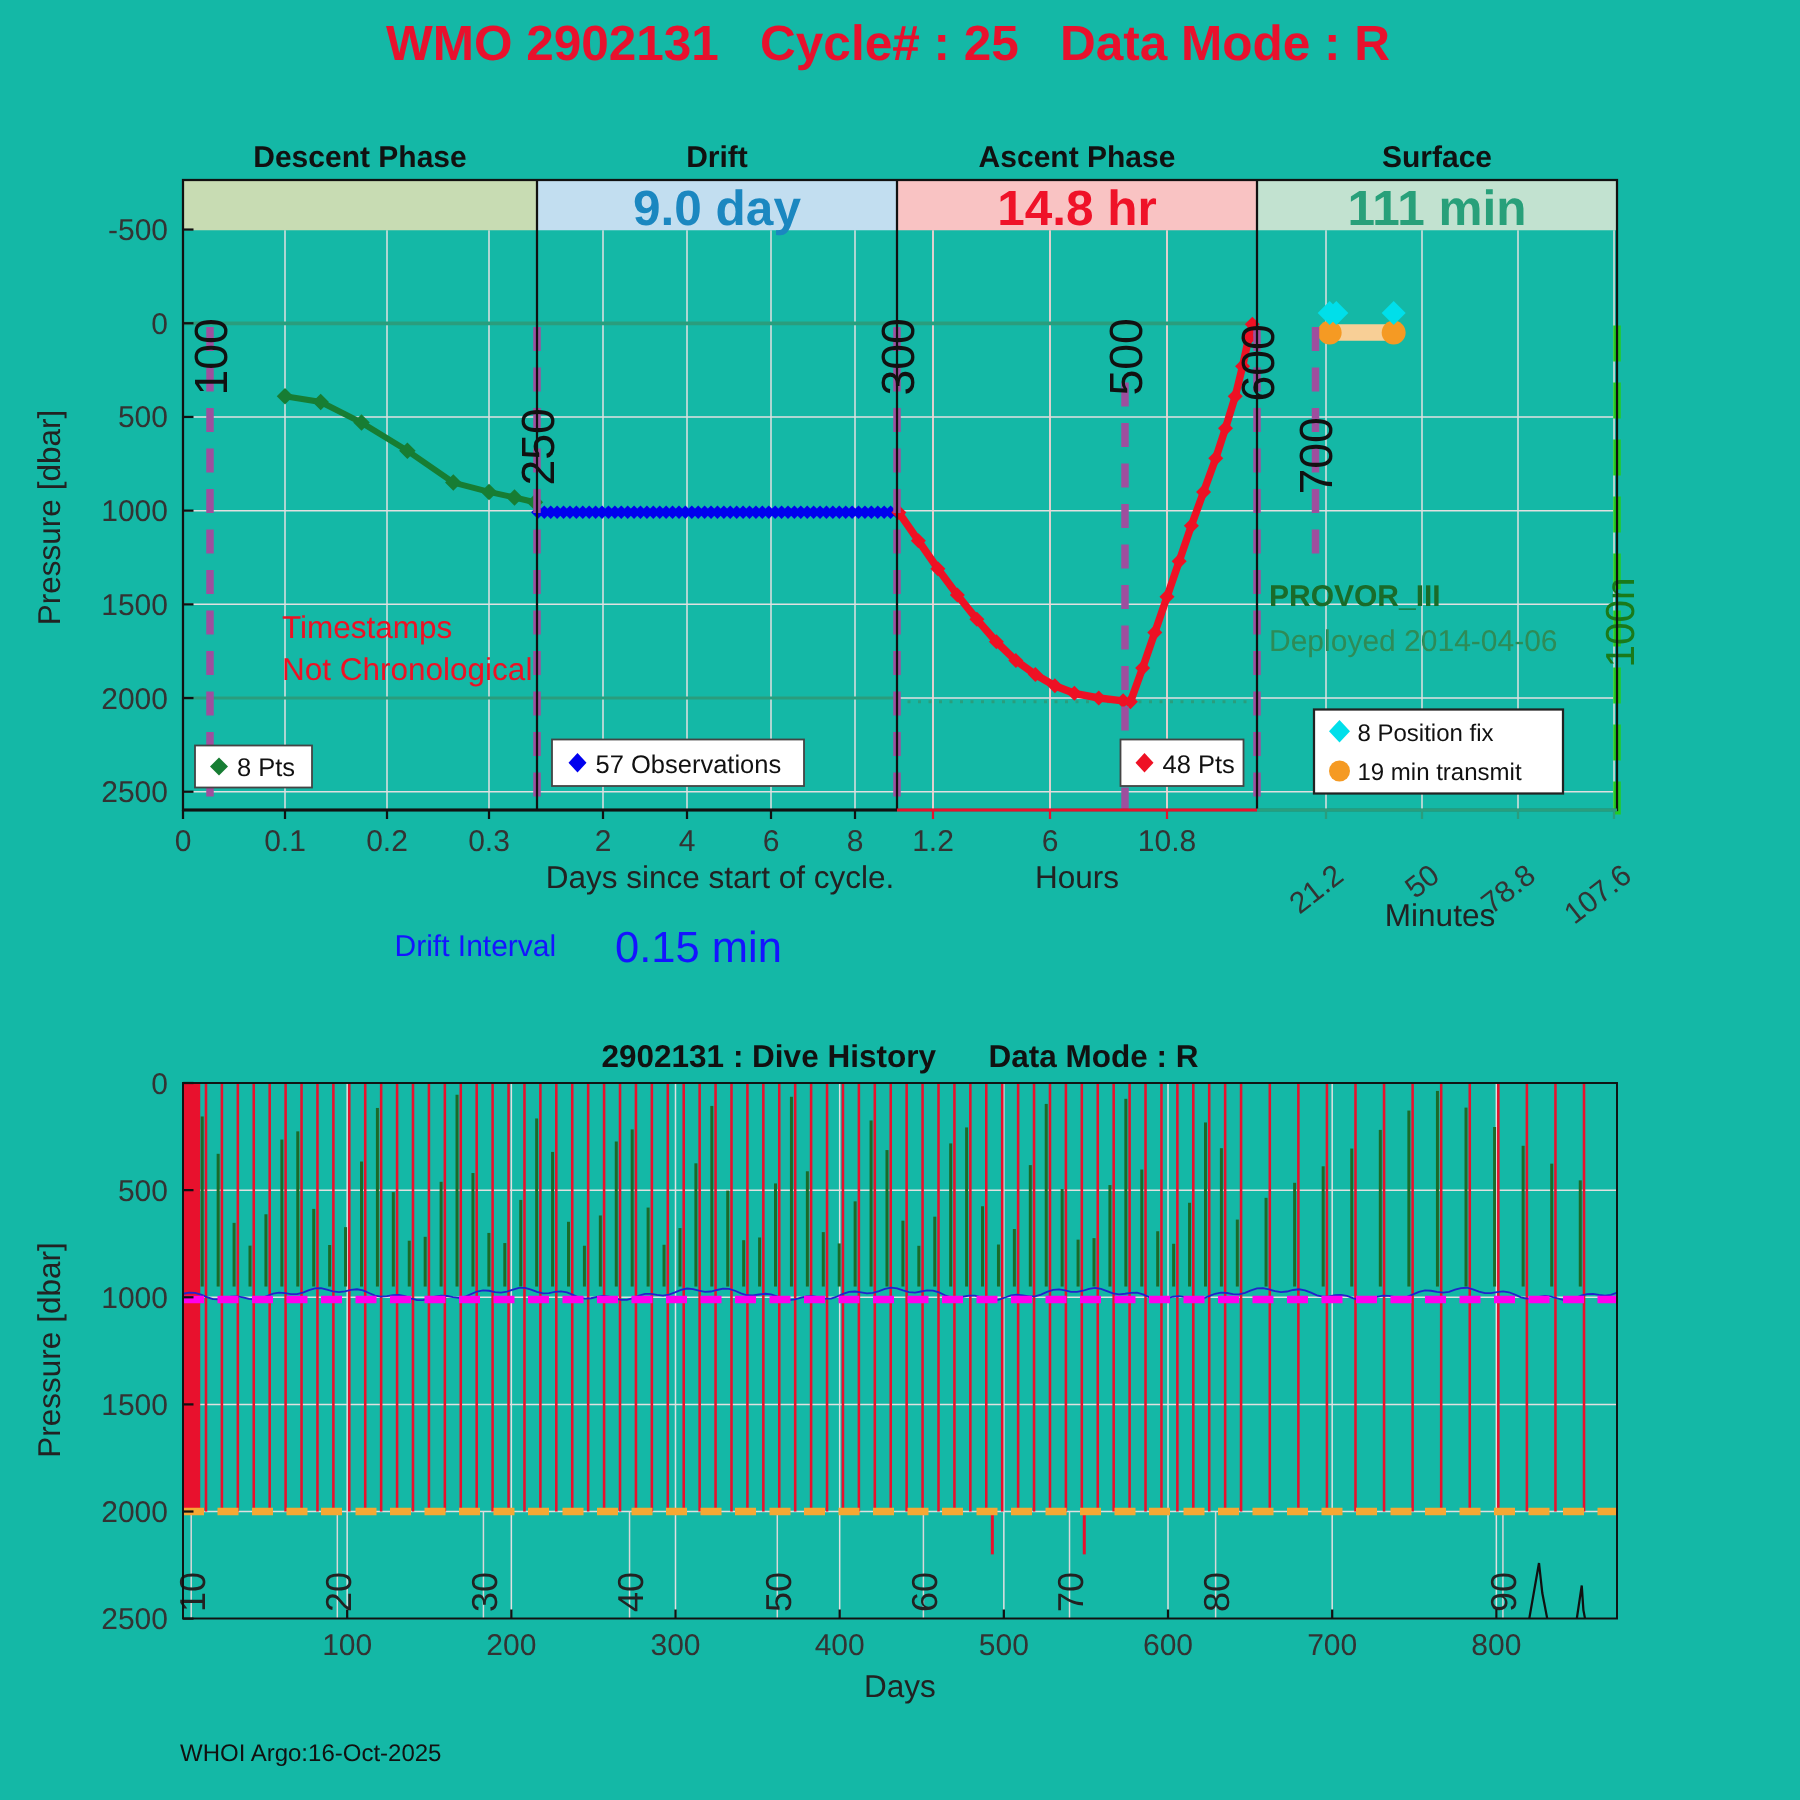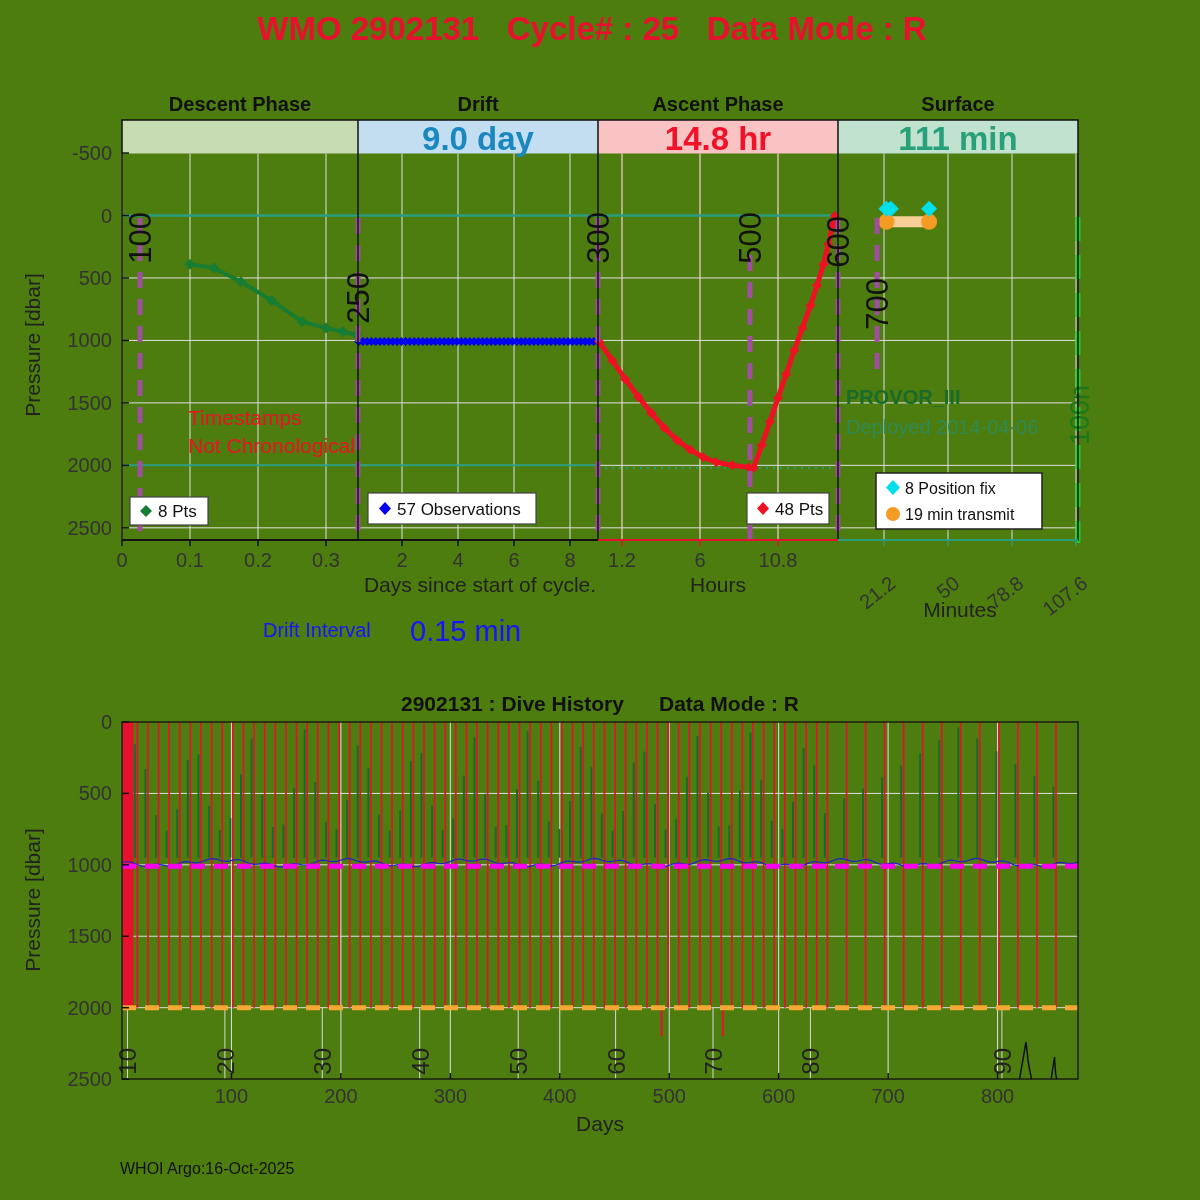--- a/index.html
+++ b/index.html
@@ -1,16 +1,16 @@
 <!DOCTYPE html>
 <html><head>
 <meta charset="utf-8">
 <style>
   html,body{margin:0;padding:0;background:#fff;}
-  #page{position:relative;width:1200px;height:1200px;background:#4d7c0f;}
+  #page{position:relative;width:1200px;height:1200px;background:#14b8a6;}
   svg text{font-family:"Liberation Sans","DejaVu Sans",sans-serif;}
   .maintitle{font-size:33px;font-weight:bold;}
   .phasetitle{font-size:20px;font-weight:bold;fill:#111;}
   .bannerval{font-size:33px;font-weight:bold;}
   .tick{font-size:20px;fill:#333;}
   .axlab{font-size:21px;fill:#222;}
   .leg{font-size:17px;fill:#111;}
   .leg2{font-size:16px;fill:#111;}
   .warn{font-size:21px;fill:#ee1124;}
   .provor{font-size:20px;font-weight:bold;fill:#1a6b2a;}

